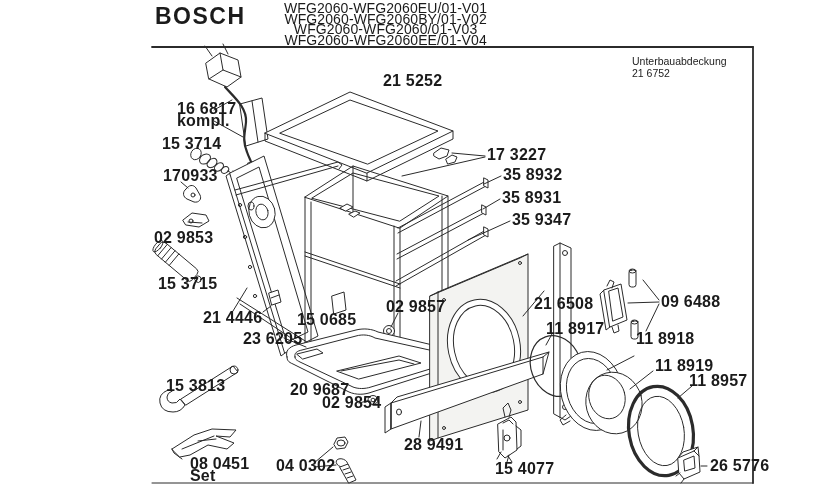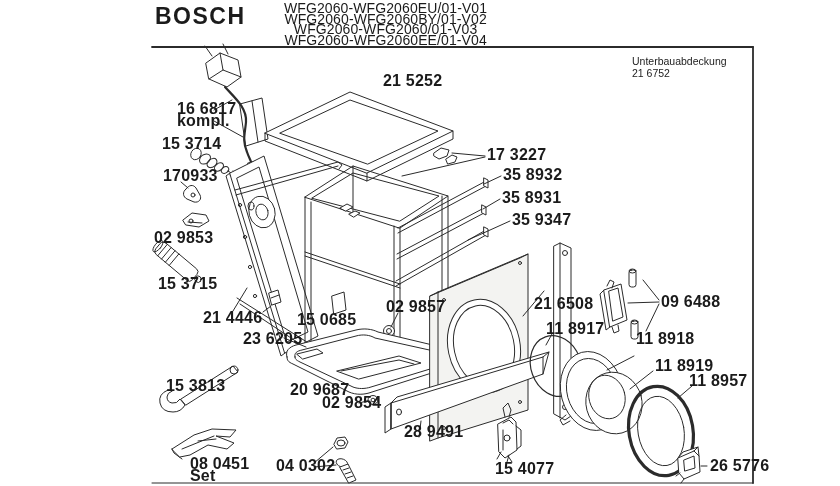--- a/index.html
+++ b/index.html
@@ -291,20 +291,20 @@
       <div class="part-label" style="left: 534px; top: 278px; margin-top: 20px;">21 6508</div>
       <div class="part-label" style="left: 243px; top: 333px;">23 6205</div>
       <div class="part-label" style="left: 661px; top: 296px;">09 6488</div>
       <div class="part-label" style="left: 546px; top: 323px;">11 8917</div>
       <div class="part-label" style="left: 636px; top: 333px;">11 8918</div>
       <div class="part-label" style="left: 655px; top: 360px;">11 8919</div>
       <div class="part-label" style="left: 689px; top: 375px;">11 8957</div>
       <div class="part-label" style="left: 166px; top: 380px;">15 3813</div>
       <div class="part-label" style="left: 290px; top: 384px;">20 9687</div>
       <div class="part-label" style="left: 322px; top: 397px;">02 9854</div>
-      <div class="part-label" style="left: 404px; top: 426px;">28 9491</div>
+      <div class="part-label" style="left: 404px; top: 439px;">28 9491</div>
       <div class="part-label" style="left: 495px; top: 463px;">15 4077</div>
       <div class="part-label" style="left: 190px; top: 458px;">08 0451<div>Set</div></div>
       <div class="part-label" style="left: 276px; top: 460px;">04 0302</div>
       <div class="part-label" style="left: 710px; top: 460px;">26 5776</div>
     </div>
 
 </div>
 
 </body></html>

